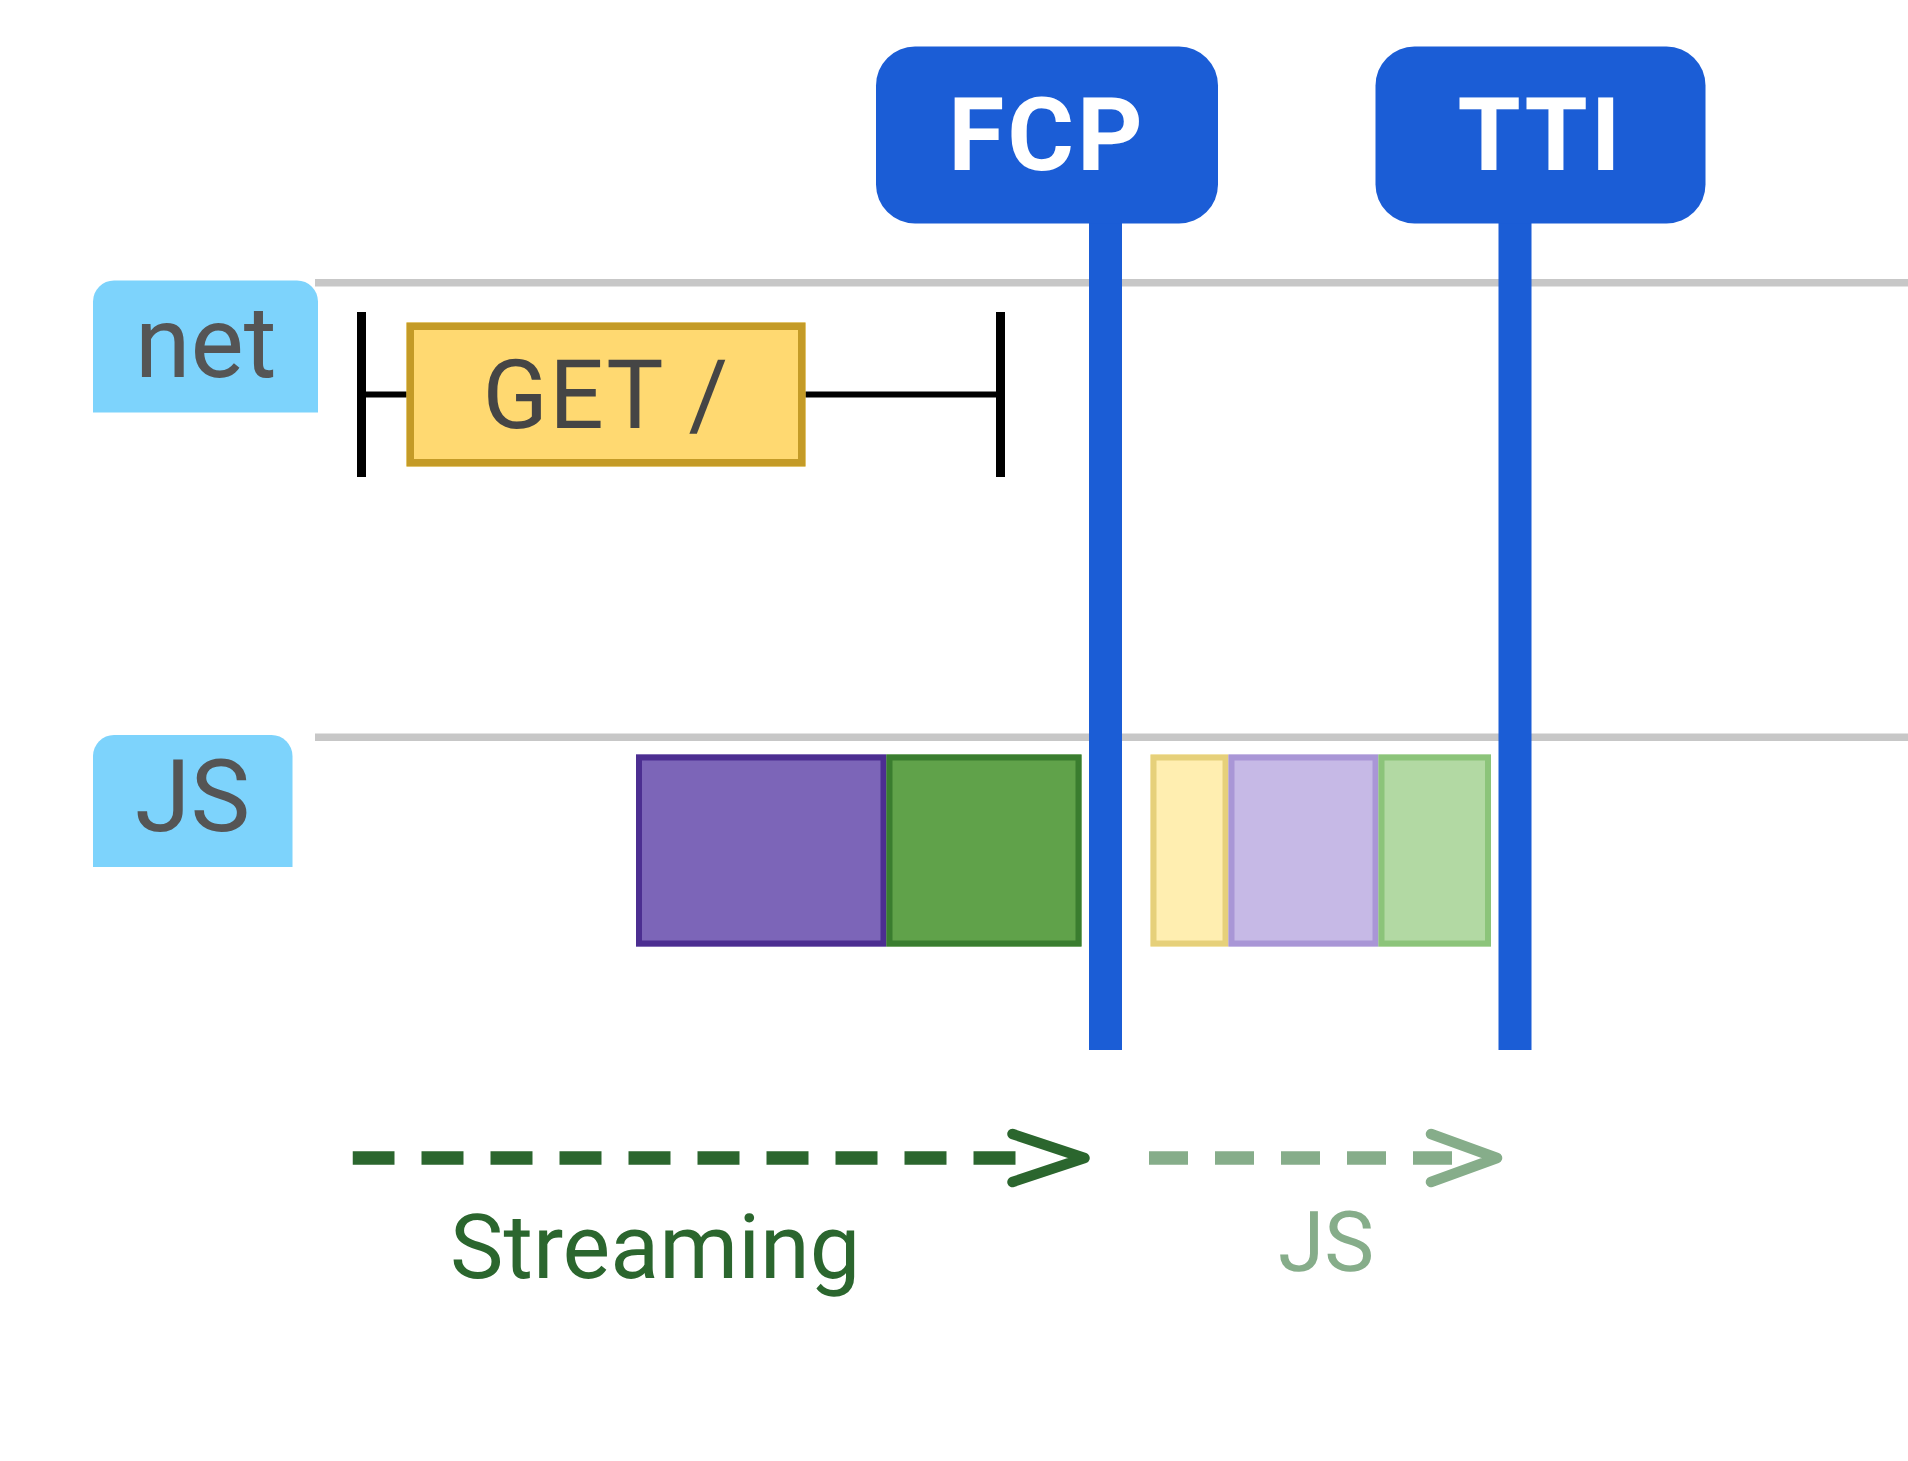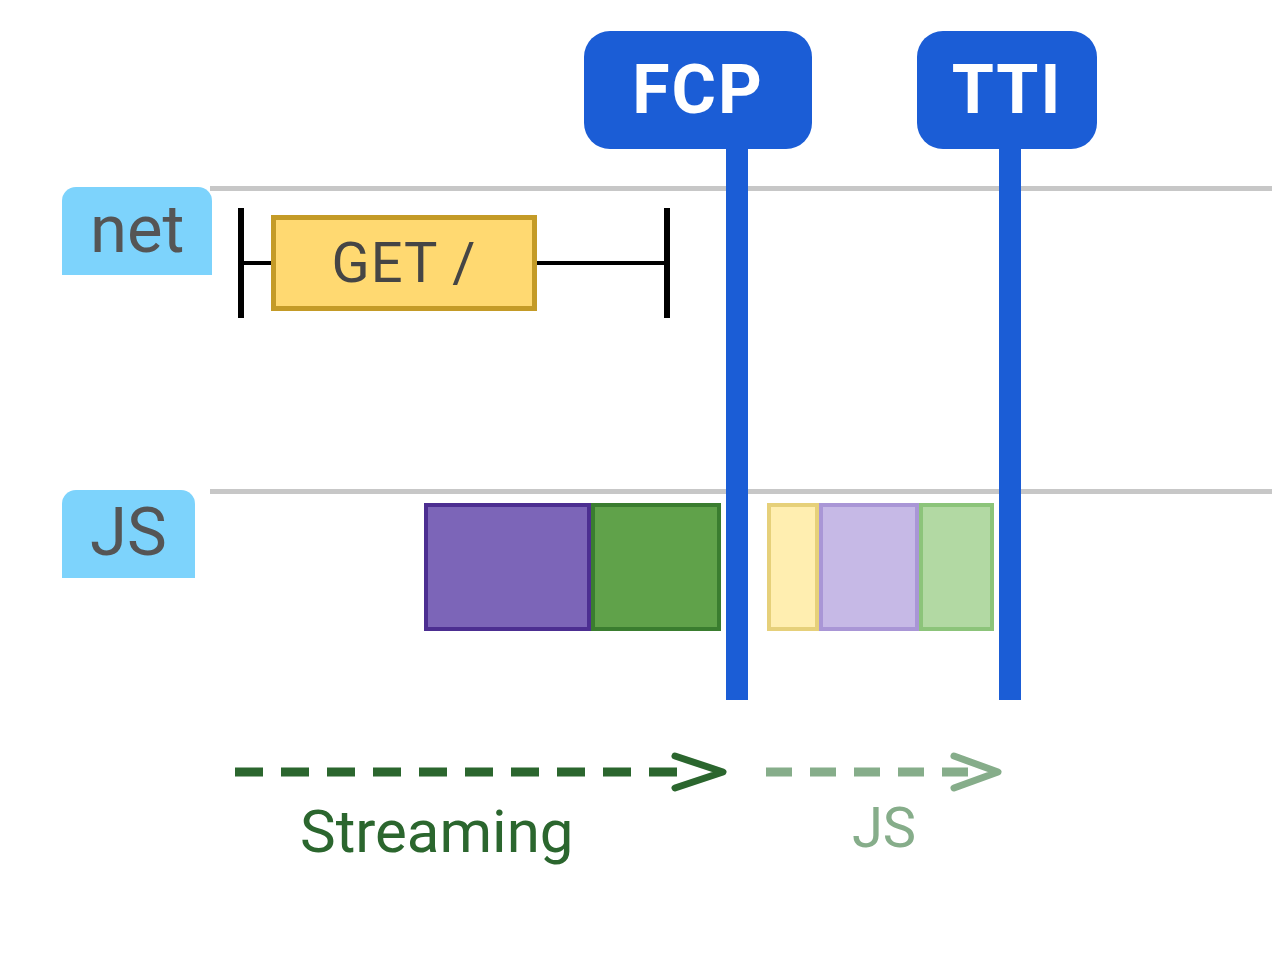--- a/index.html
+++ b/index.html
@@ -32,21 +32,21 @@
   .track-line {
     background: #c7c7c7;
     height: 5px;
   }
 
   
   .get-box {
     background: #ffd971;
     border: 5px solid #c49b27;
     color: #454545;
-    font-size: 56px;
+    font-size: 64px;
     display: flex;
     align-items: center;
     justify-content: center;
     letter-spacing: 1px;
   }
 
   
   .ibar-v { background: #000; width: 6px; }
   .ibar-h { background: #000; height: 4px; }
 
@@ -112,21 +112,21 @@
   <div class="abs js-block js-yellow-l" style="left:767px; top:503px; width:52px; height:128px;"></div>
   <div class="abs js-block js-purple-l" style="left:819px; top:503px; width:100px; height:128px;"></div>
   <div class="abs js-block js-green-l" style="left:919px; top:503px; width:75px; height:128px;"></div>
 
   <div class="abs stem" style="left:726px; top:140px; height:560px;"></div>
   <div class="abs pill" style="left:572px; top:31px; width:228px; height:118px;margin-left:12px;">
     <span>FCP</span>
   </div>
 
   <div class="abs stem" style="left:999px; top:140px; height:560px;"></div>
-  <div class="abs pill" style="left:917px; top:31px; width:180px; height:118px;">
+  <div class="abs pill" style="left:917px; top:31px; width:220px; height:118px;">
     <span>TTI</span>
   </div>
 
   <svg class="abs" style="left:235px; top:752px; width:492px; height:40px;" viewBox="0 0 492 40">
     <line x1="0" y1="20" x2="460" y2="20" stroke="#2b662e" stroke-width="9" stroke-dasharray="28 18" stroke-linecap="butt"></line>
     <polyline points="440,4 488,20 440,36" fill="none" stroke="#2b662e" stroke-width="7" stroke-linecap="round" stroke-linejoin="round"></polyline>
   </svg>
   <div class="abs stream-text" style="left:300px; top:796px;">Streaming</div>
 
   <svg class="abs" style="left:766px; top:752px; width:236px; height:40px;" viewBox="0 0 236 40">

